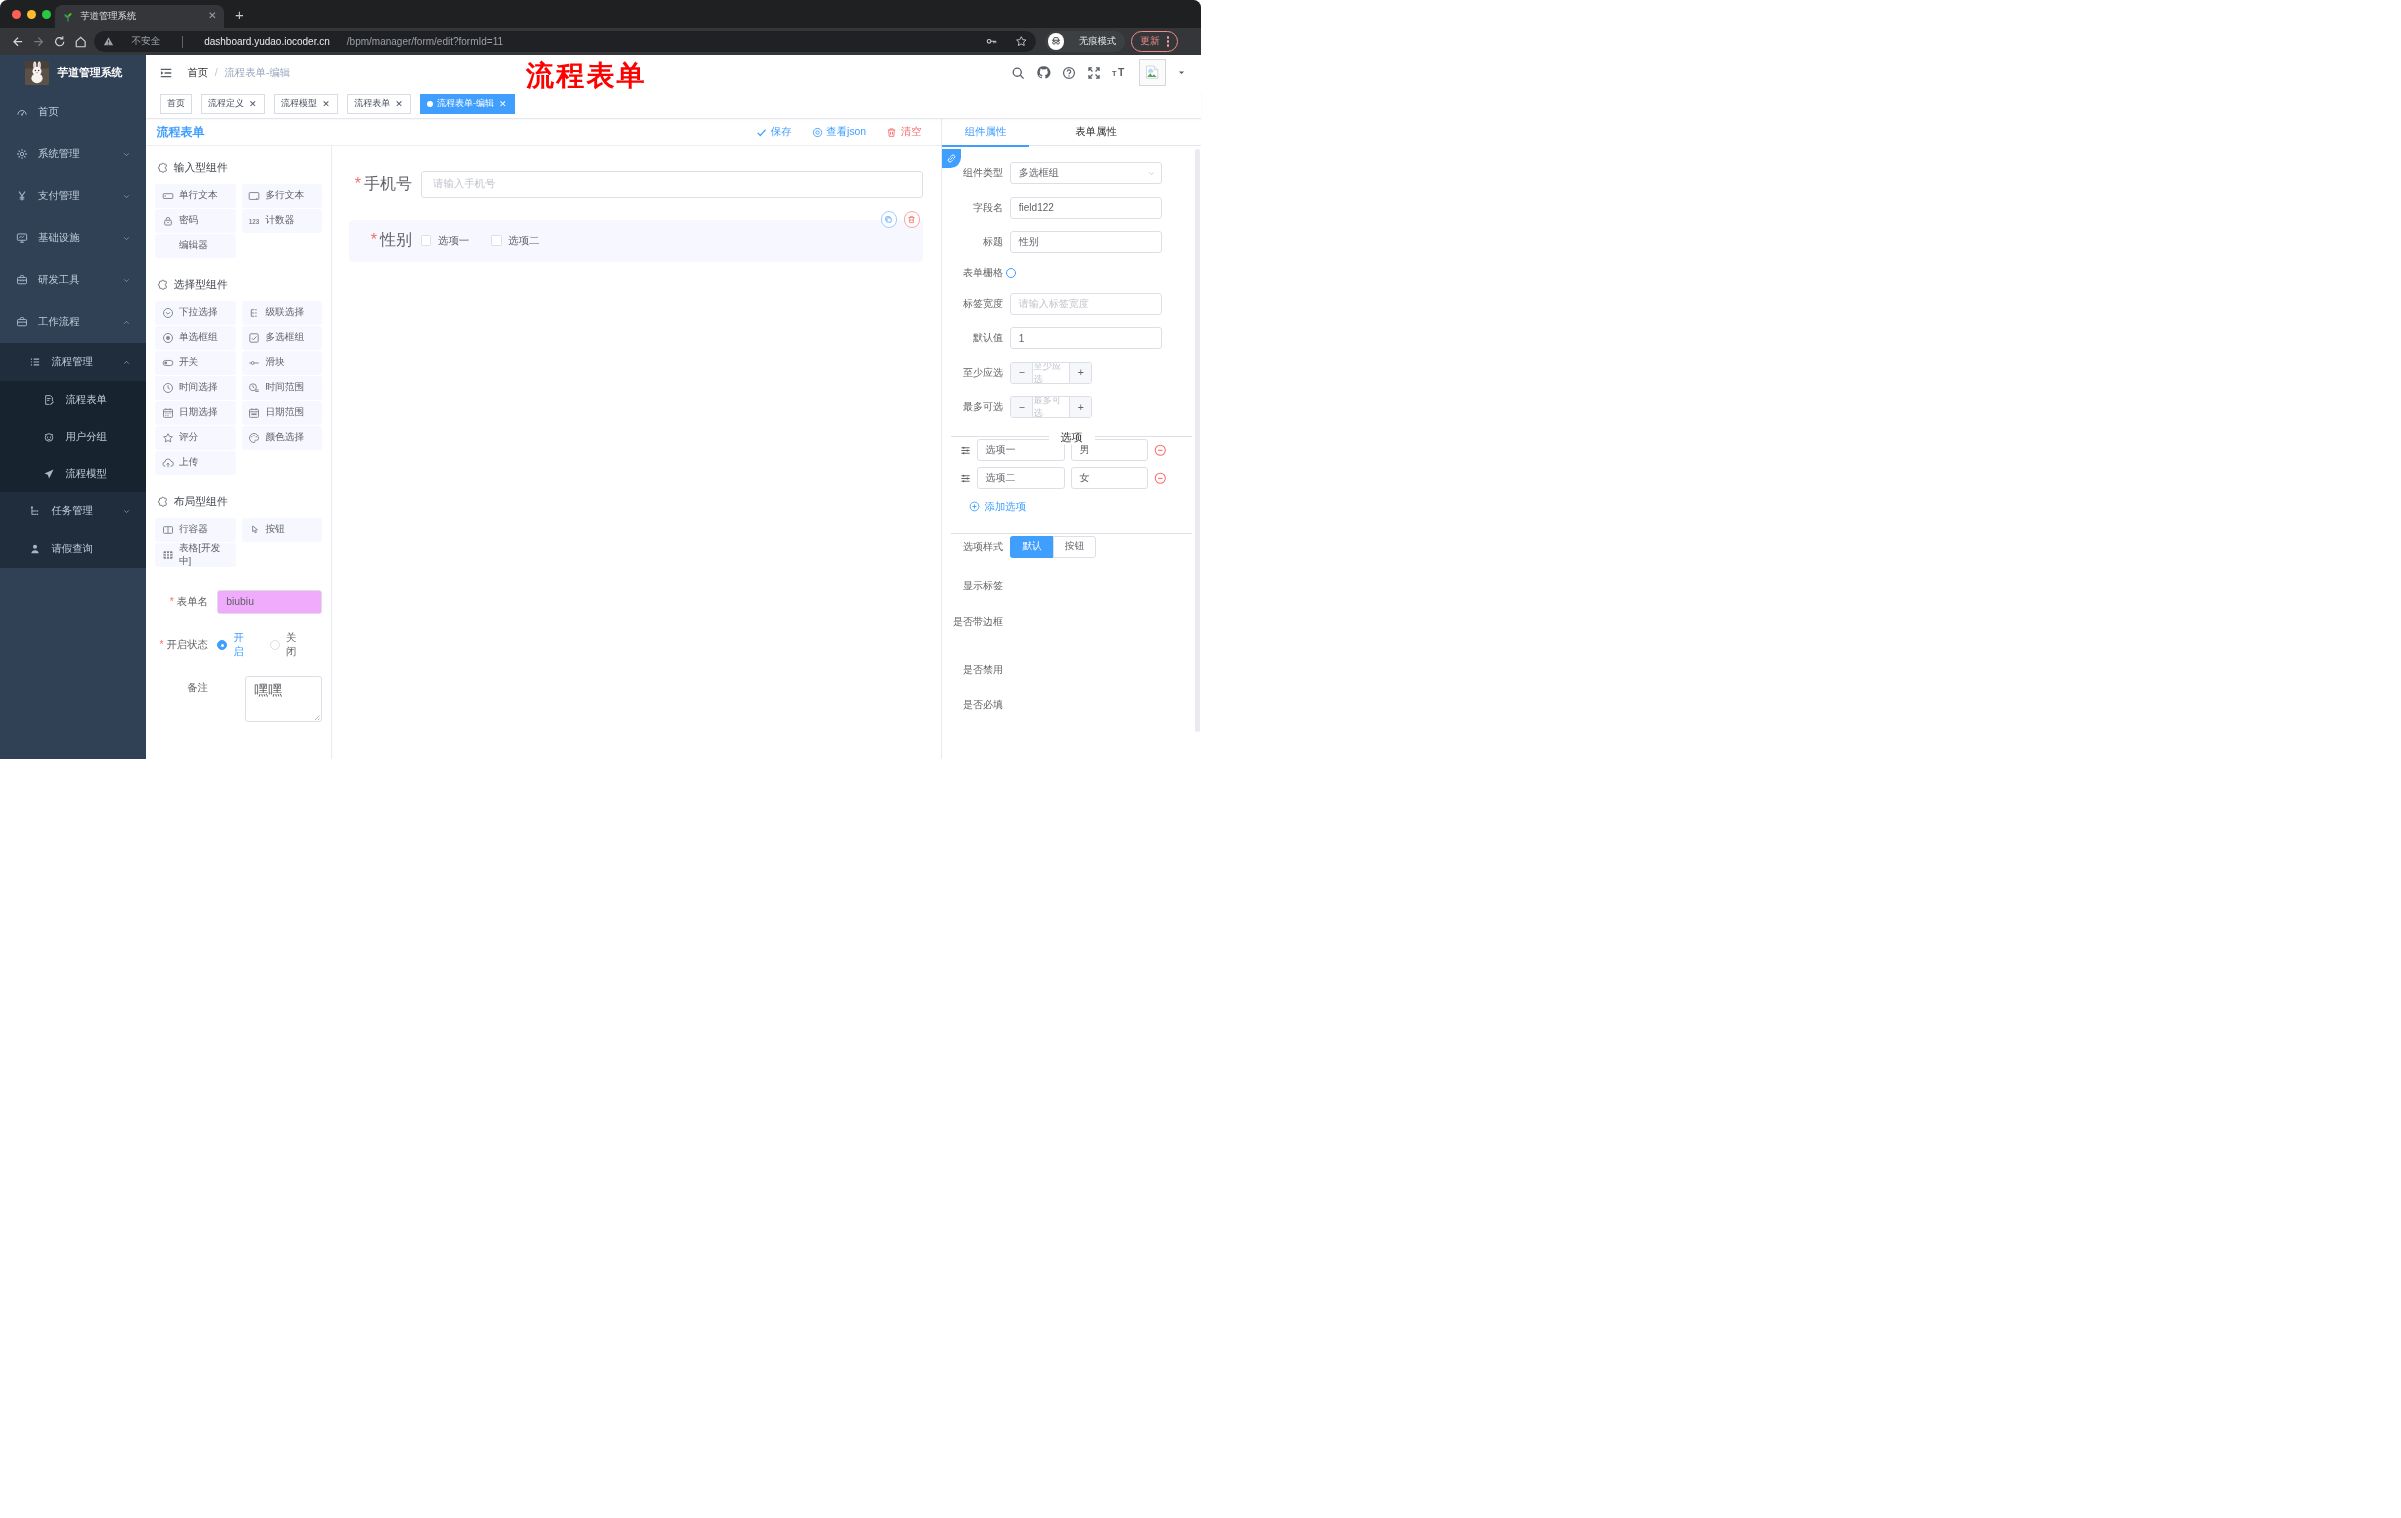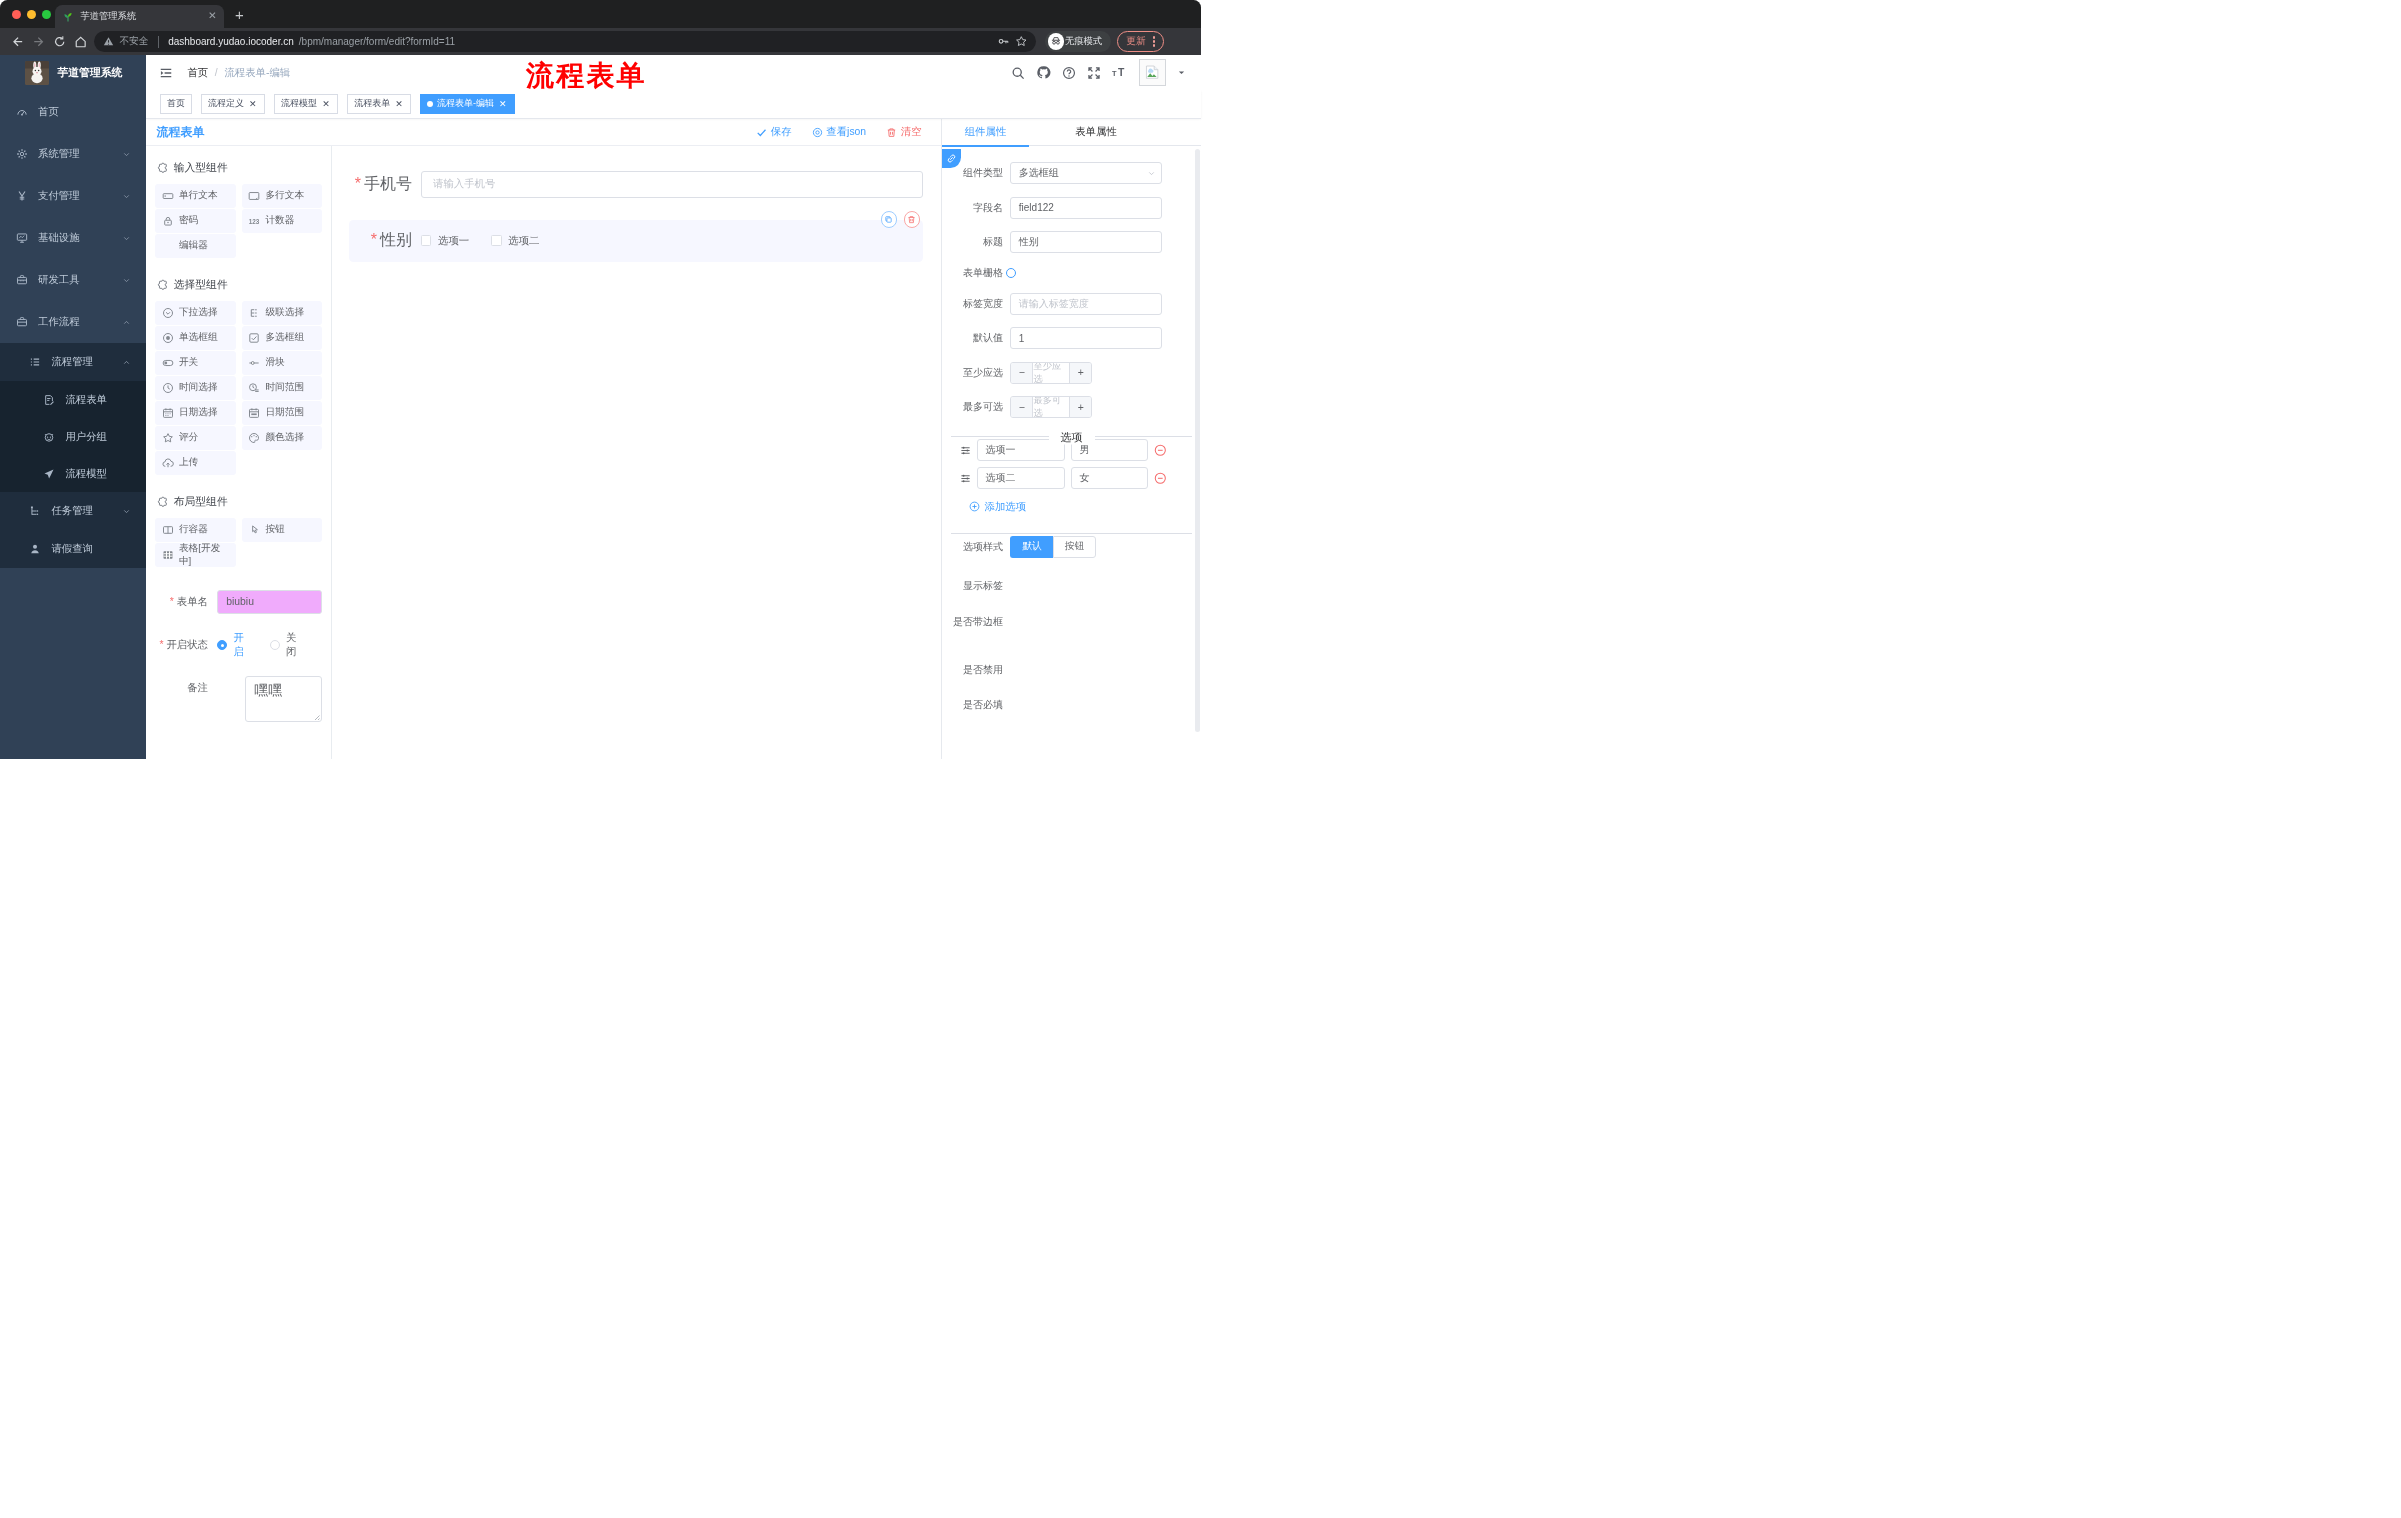--- a/index.html
+++ b/index.html
@@ -16,27 +16,27 @@
   .light.r{background:#ff5f57}.light.y{background:#febc2e}.light.g{background:#28c840}
   .btab { position:absolute; left:55px; top:4.5px; width:169px; height:24px; background:#35363a;
     border-radius:7.4px 7.4px 0 0; display:flex; align-items:center; gap:6px; padding:0 7.4px;
     color:#dfe1e5; font-size:9.3px; }
   .btab-close { margin-left:auto; color:#9aa0a6; font-size:10.4px; line-height:1; }
   .newtab { position:absolute; left:235px; top:6px; color:#c7cacd; font-size:15px; font-weight:300;}
   .btoolbar { height:27px; background:#35363a; display:flex; align-items:center; padding:0 7.4px; }
   .nav-ic { width:21px; height:21px; display:flex; align-items:center; justify-content:center; color:#d2d5d8; }
   .nav-ic.dim { color:#77797d; }
   .urlbar { width:942px; height:21px; margin-left:3px; background:#202124; border-radius:10.4px;
-    display:flex; align-items:center; padding:0 9px; color:#9aa0a6; font-size:9.7px; gap:5px; }
+    display:flex; align-items:center; padding:0 9px; color:#9aa0a6; font-size:9.7px; gap:17px; }
   .url-sep { width:0.7px; height:12px; background:#5f6368; margin:0 4.5px; }
   .url-host { color:#e8eaed; font-size:10px; }
   .url-path { color:#9aa0a6; font-size:10px; }
   .url-spacer { flex:1; }
   .incog { height:21px; margin-left:9px; border-radius:10.4px; background:#3d4042; display:flex;
-    align-items:center; gap:1px; padding:0 9px 0 2.2px; color:#e8eaed; font-size:9.3px; }
+    align-items:center; gap:15px; padding:0 9px 0 2.2px; color:#e8eaed; font-size:9.3px; }
   .incog-circle { width:16.3px; height:16.3px; border-radius:50%; background:#fff; display:flex;
     align-items:center; justify-content:center; }
   .update-pill { height:21px; margin-left:6px; border-radius:10.4px; border:0.7px solid #ee8e86;
     color:#ee8e86; display:flex; align-items:center; gap:7.4px; padding:0 8.2px; font-size:9.7px; }
   .dots { display:flex; flex-direction:column; gap:1.9px; }
   .dots i { width:2.2px; height:2.2px; border-radius:50%; background:#ee9d96; }
 
   
   .app { position:absolute; top:55px; left:0; width:1201px; height:704px; background:#fff; }
 

